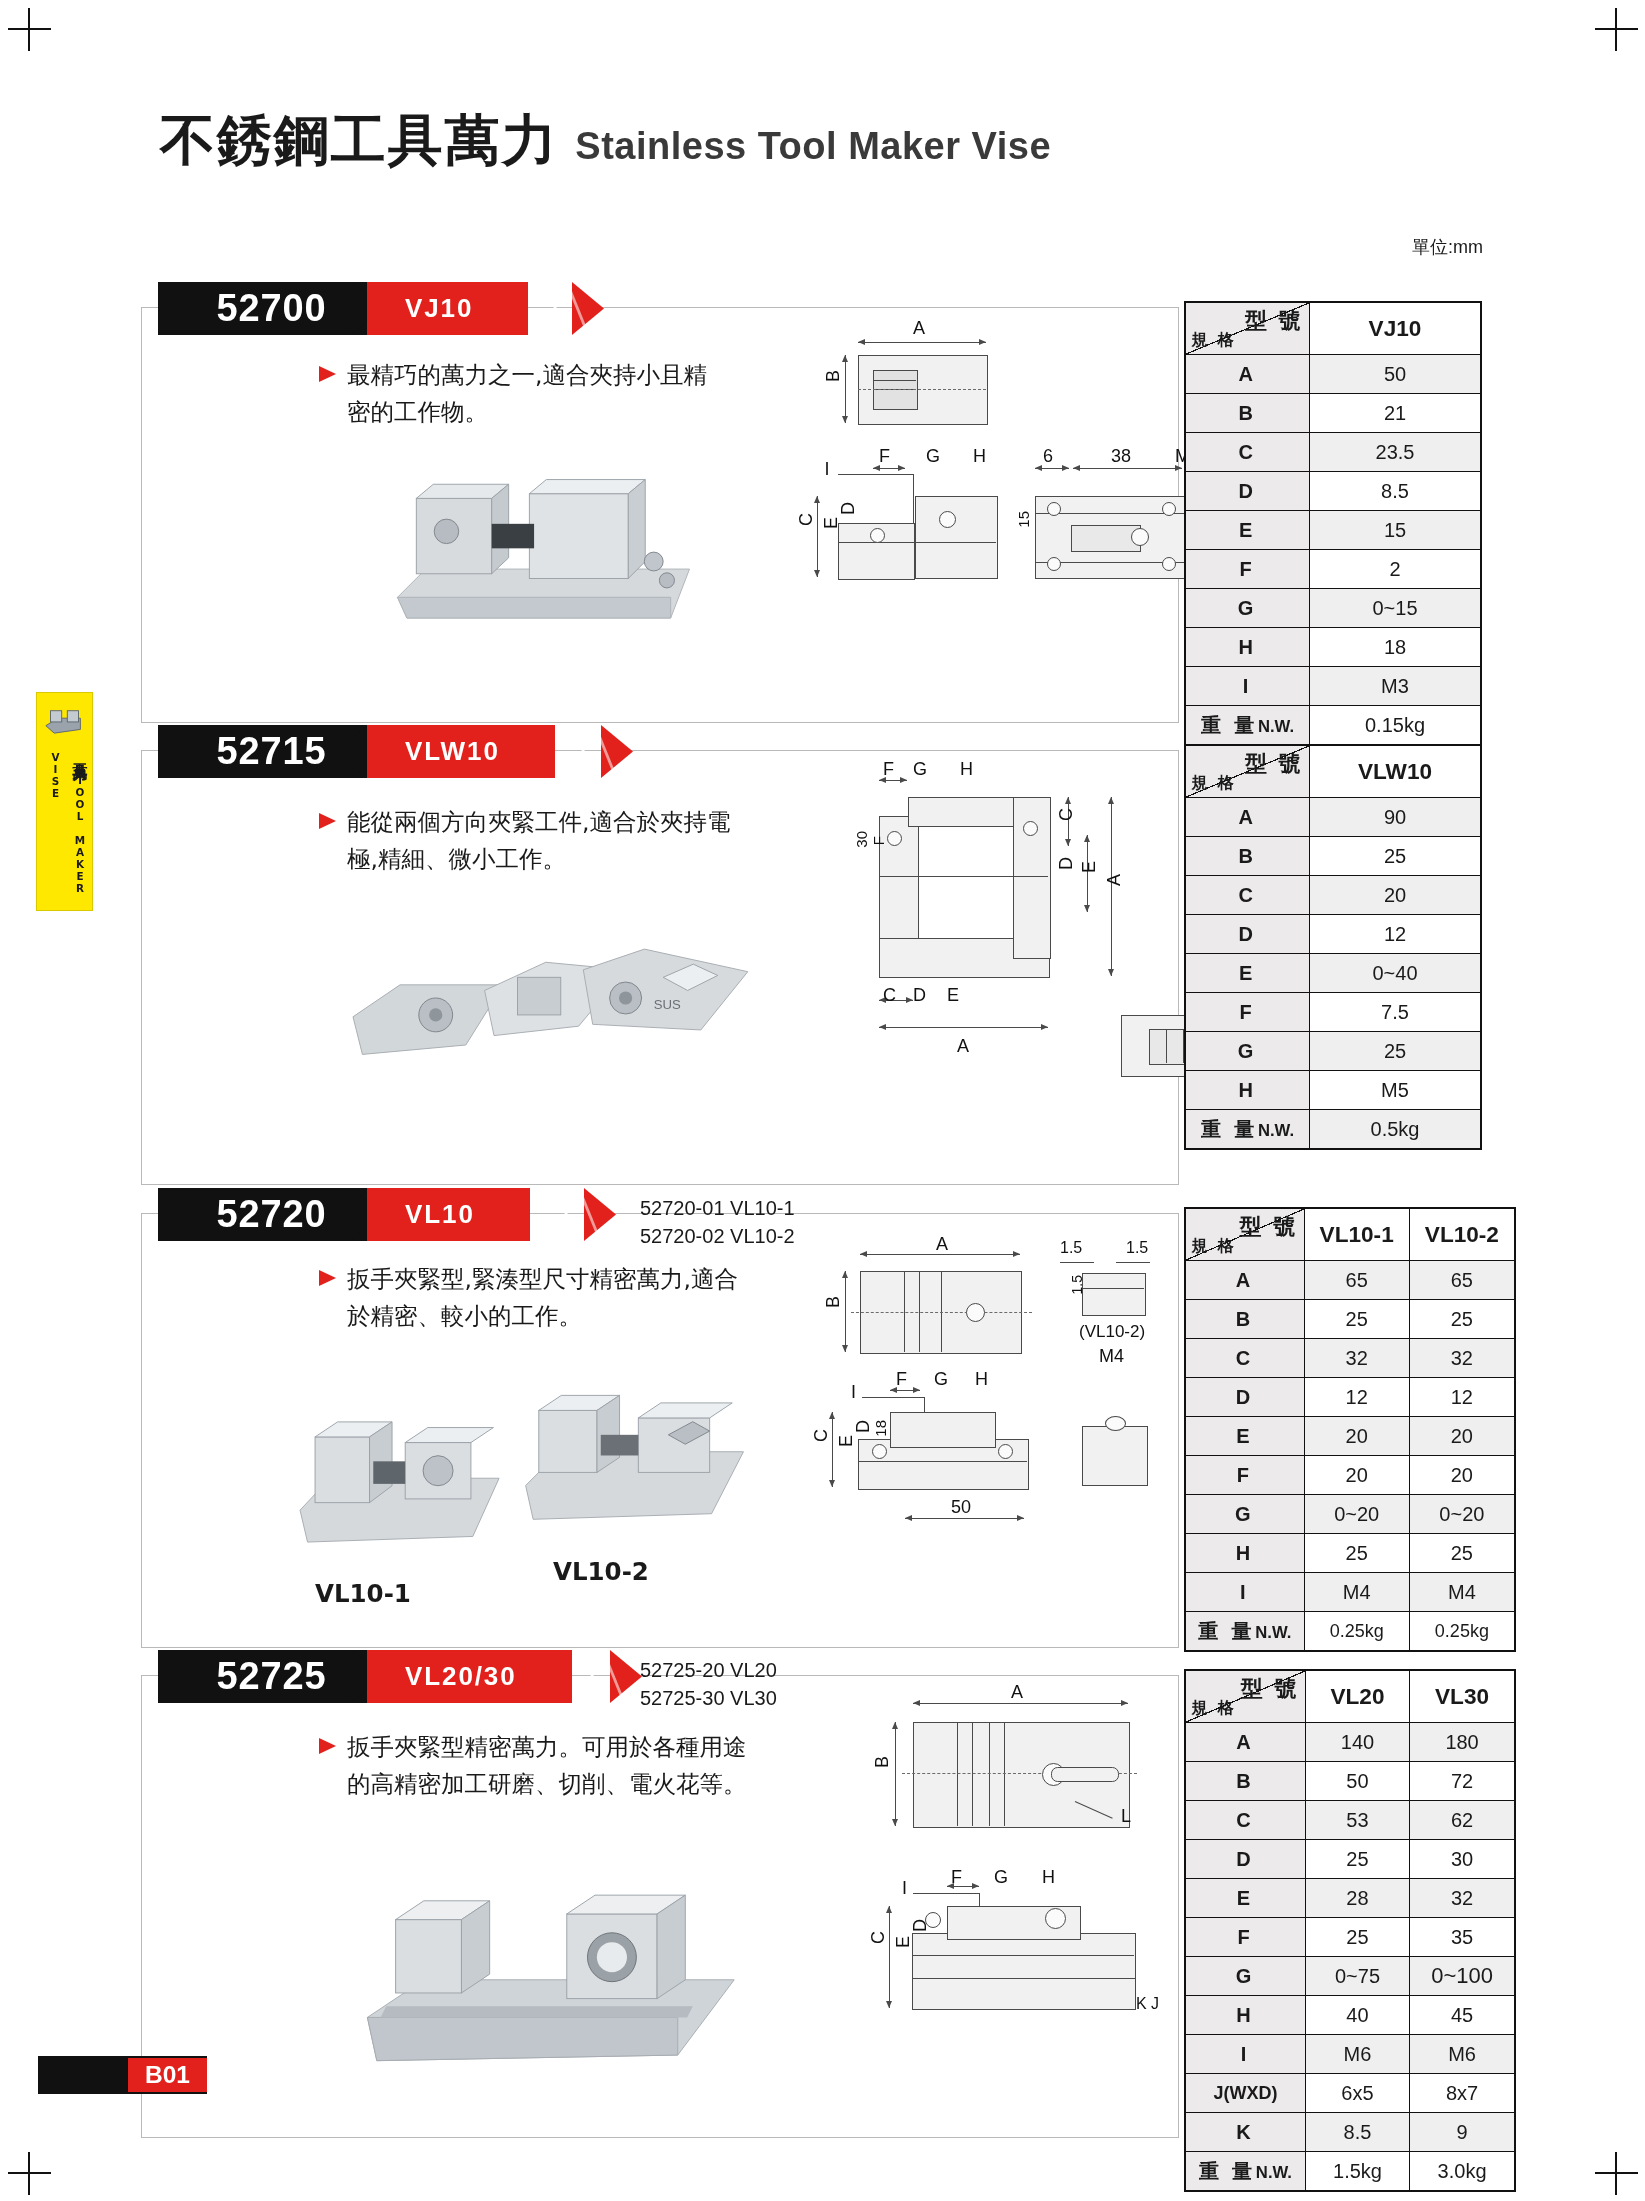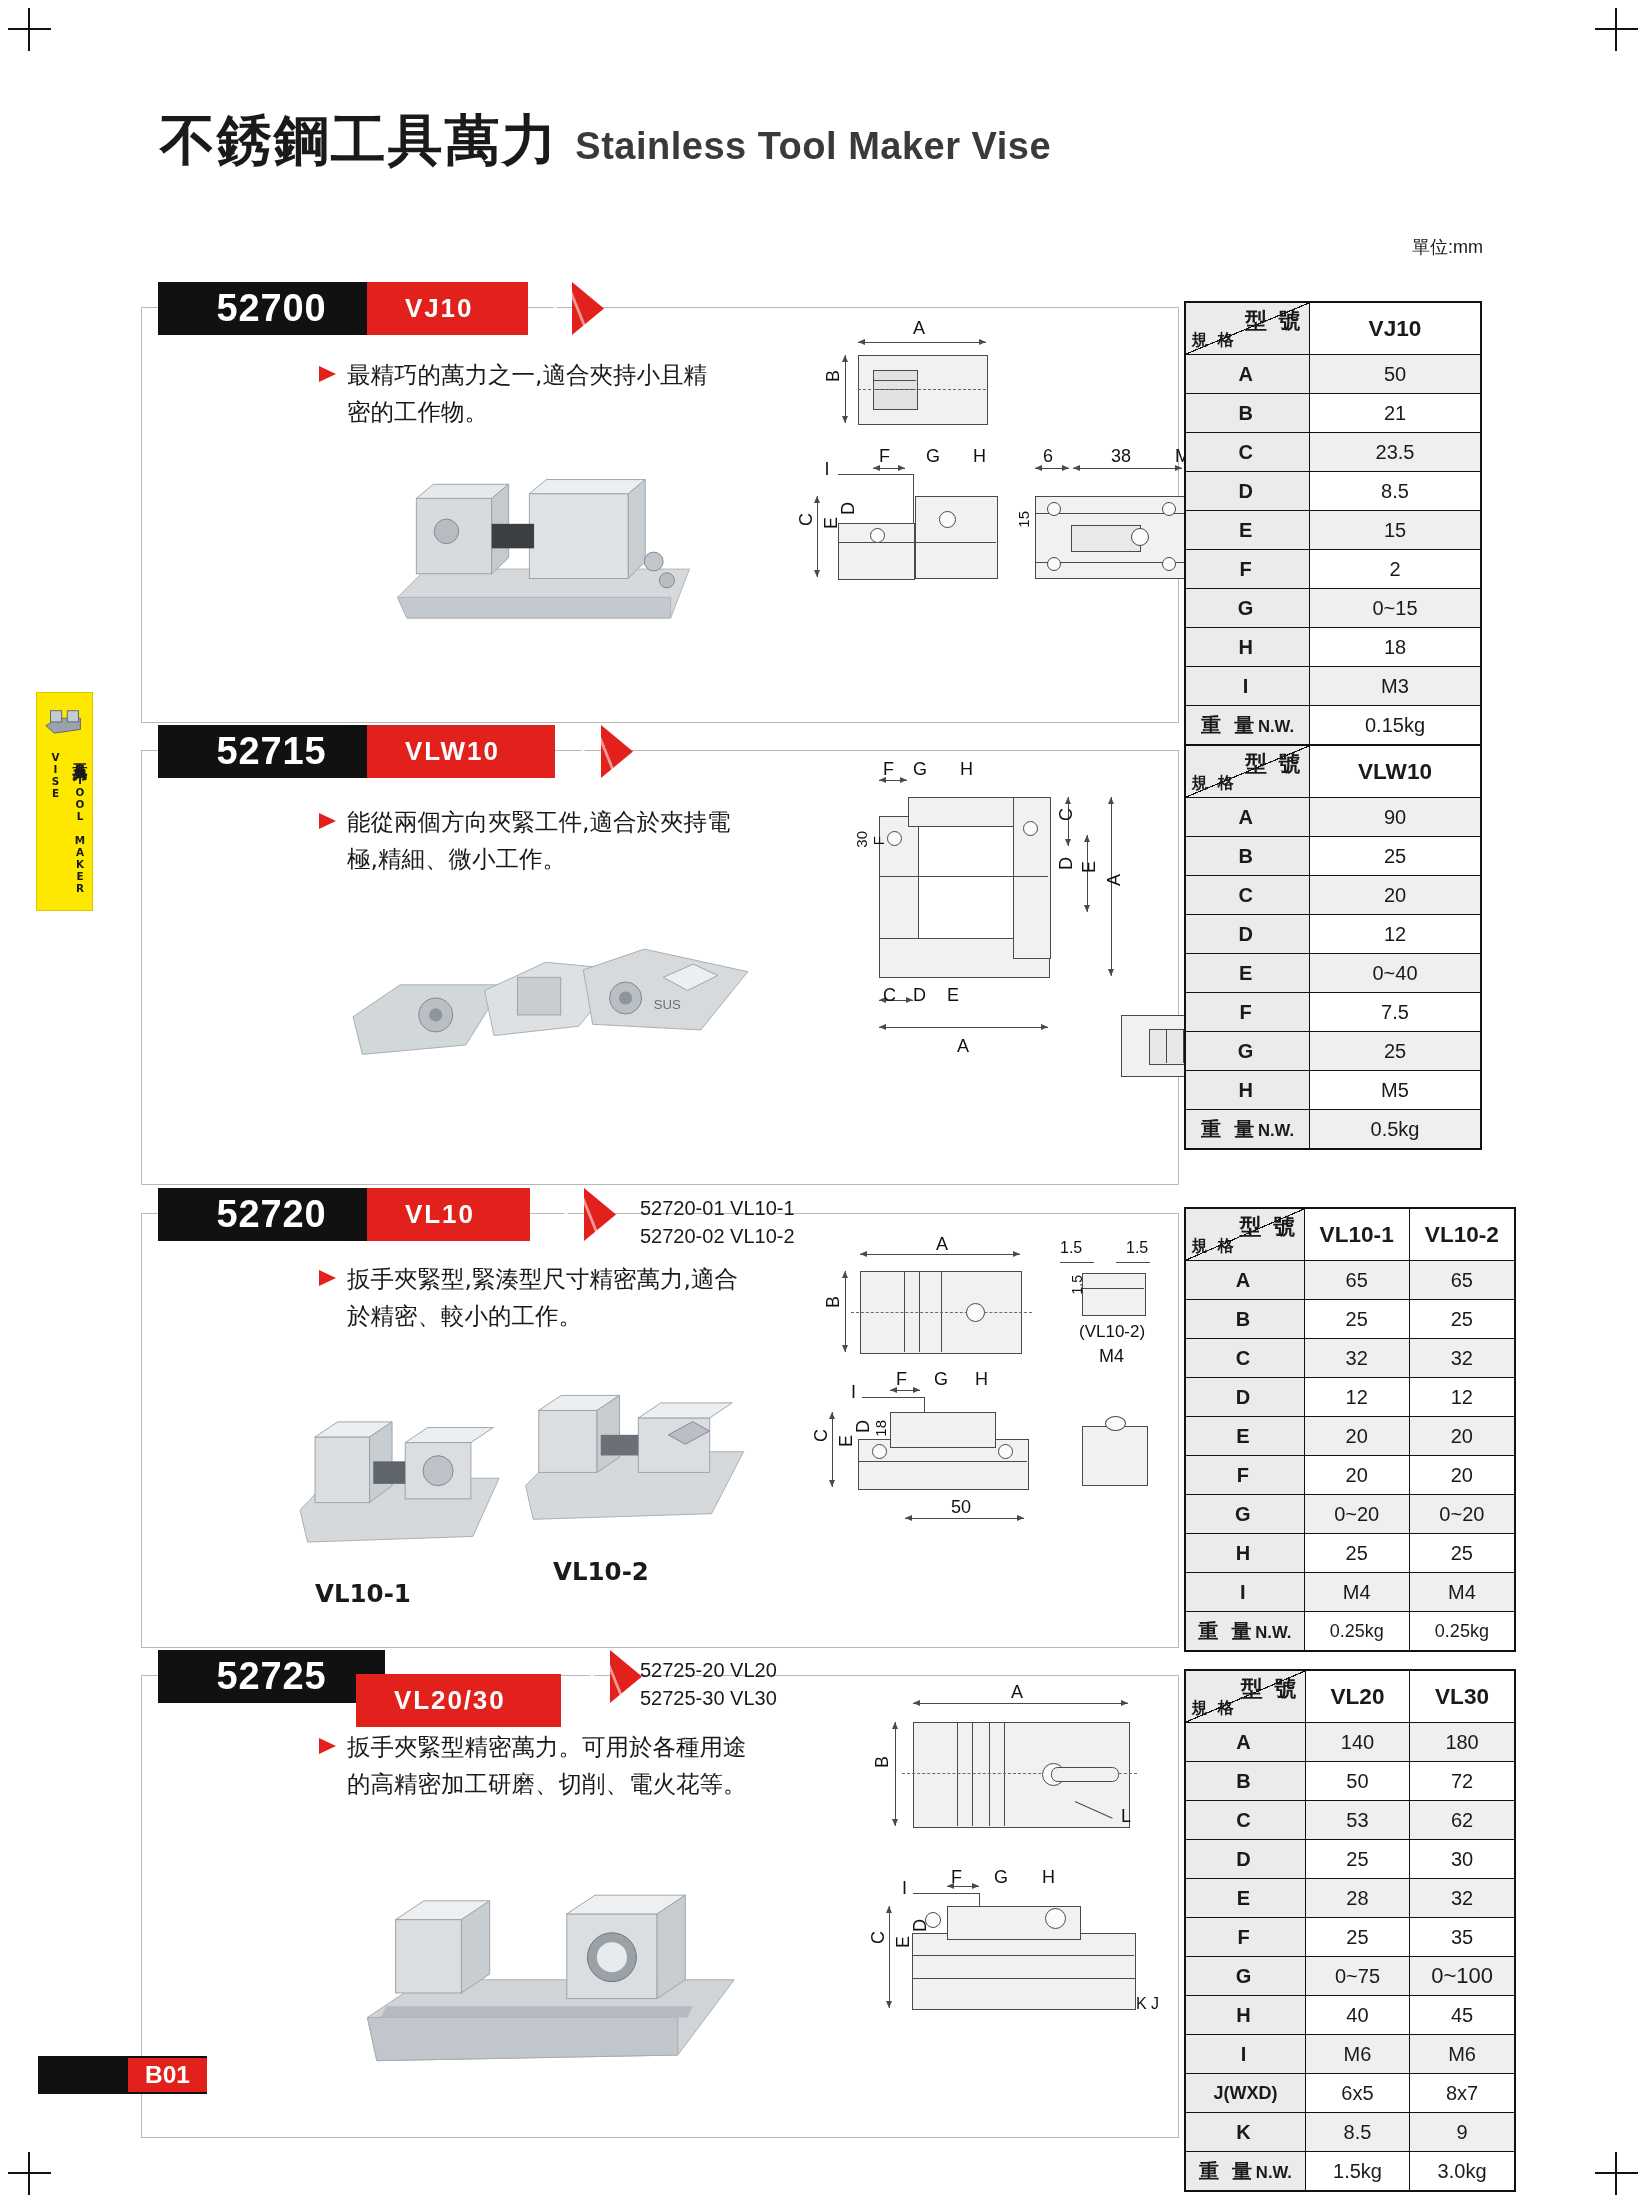--- a/index.html
+++ b/index.html
@@ -619,21 +619,21 @@
         </table>
     </div>
   </div>
 
   <div class="block" style="top:1650px;height:490px;">
     <div class="frame" style="height:461px;"></div>
 
     <div class="banner">
       <div class="code">52725</div>
       <div class="arrow1"></div>
-      <div class="redbar" style="left:198px;margin-top:24px;">VL20/30</div>
+      <div class="redbar" style="left:209px;">VL20/30</div>
       <div class="redtip" style="left:452px;"></div>
       <div class="chev" style="left:414px;"></div>
       <div class="chev c2" style="left:435px;"></div>
     </div>
 
     <div class="subcodes" style="left:499px;top:5.6px;">
       <div>52725-20 VL20</div>
       <div>52725-30 VL30</div>
     </div>
 

